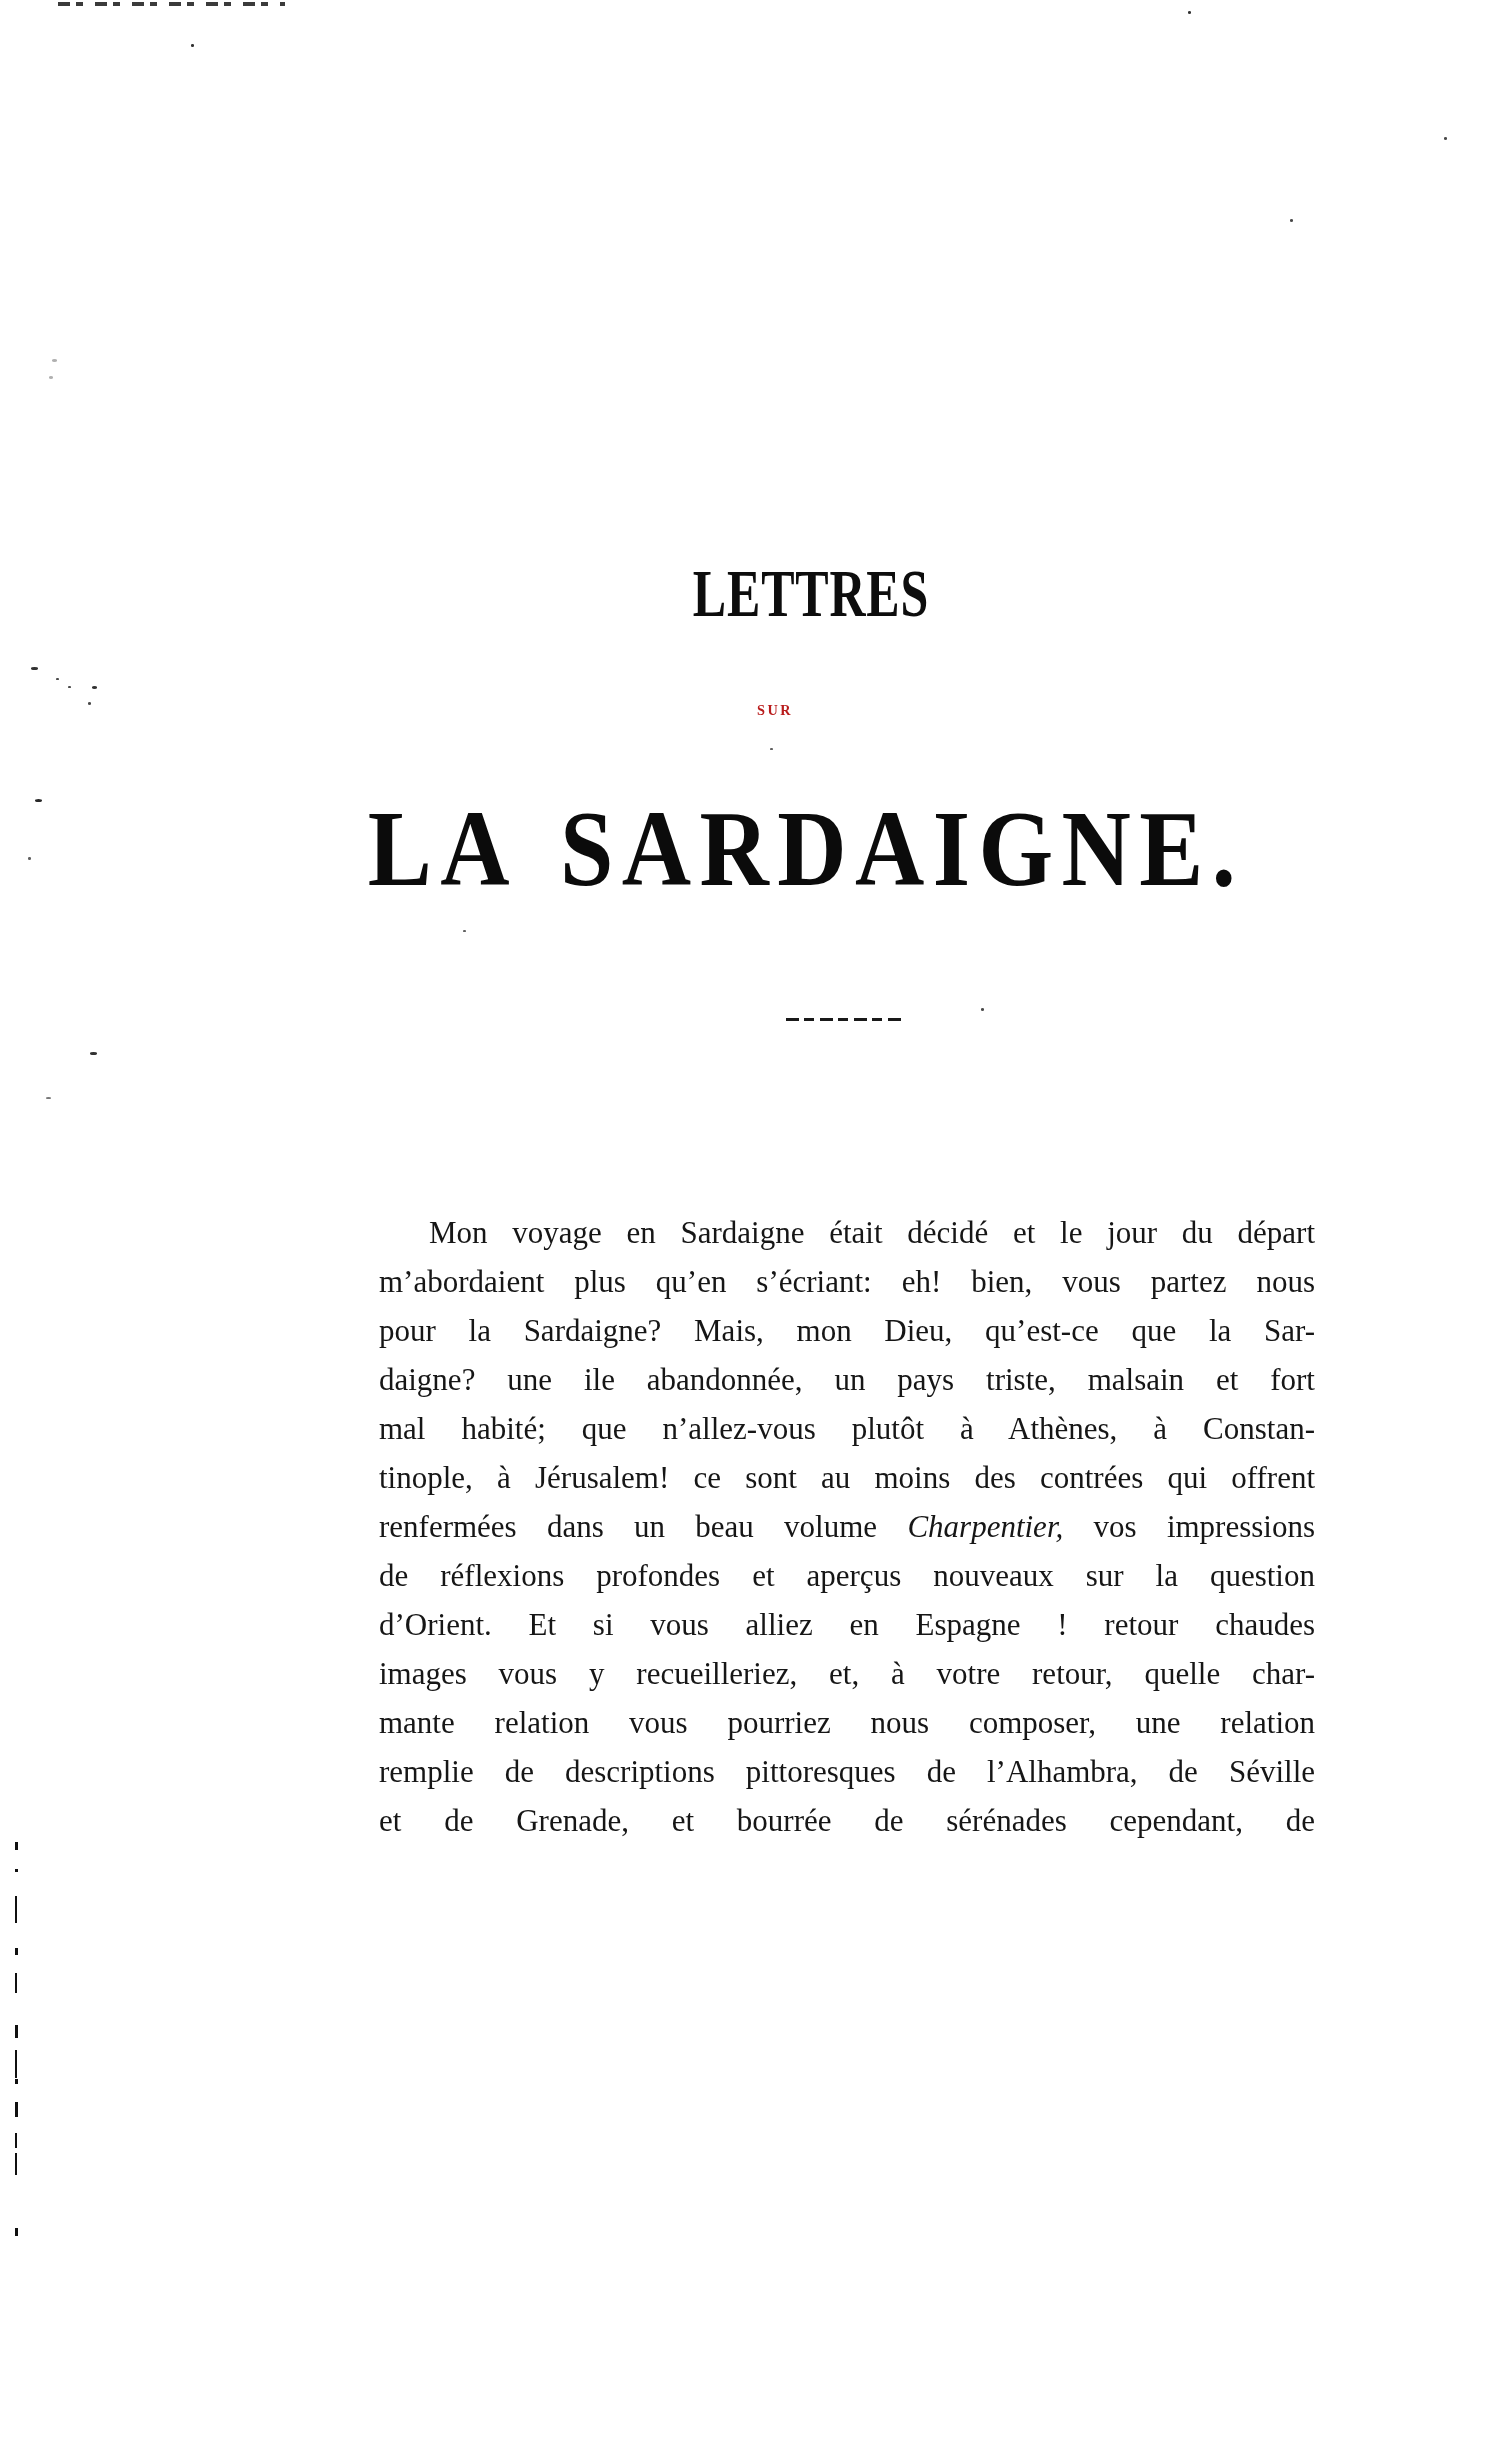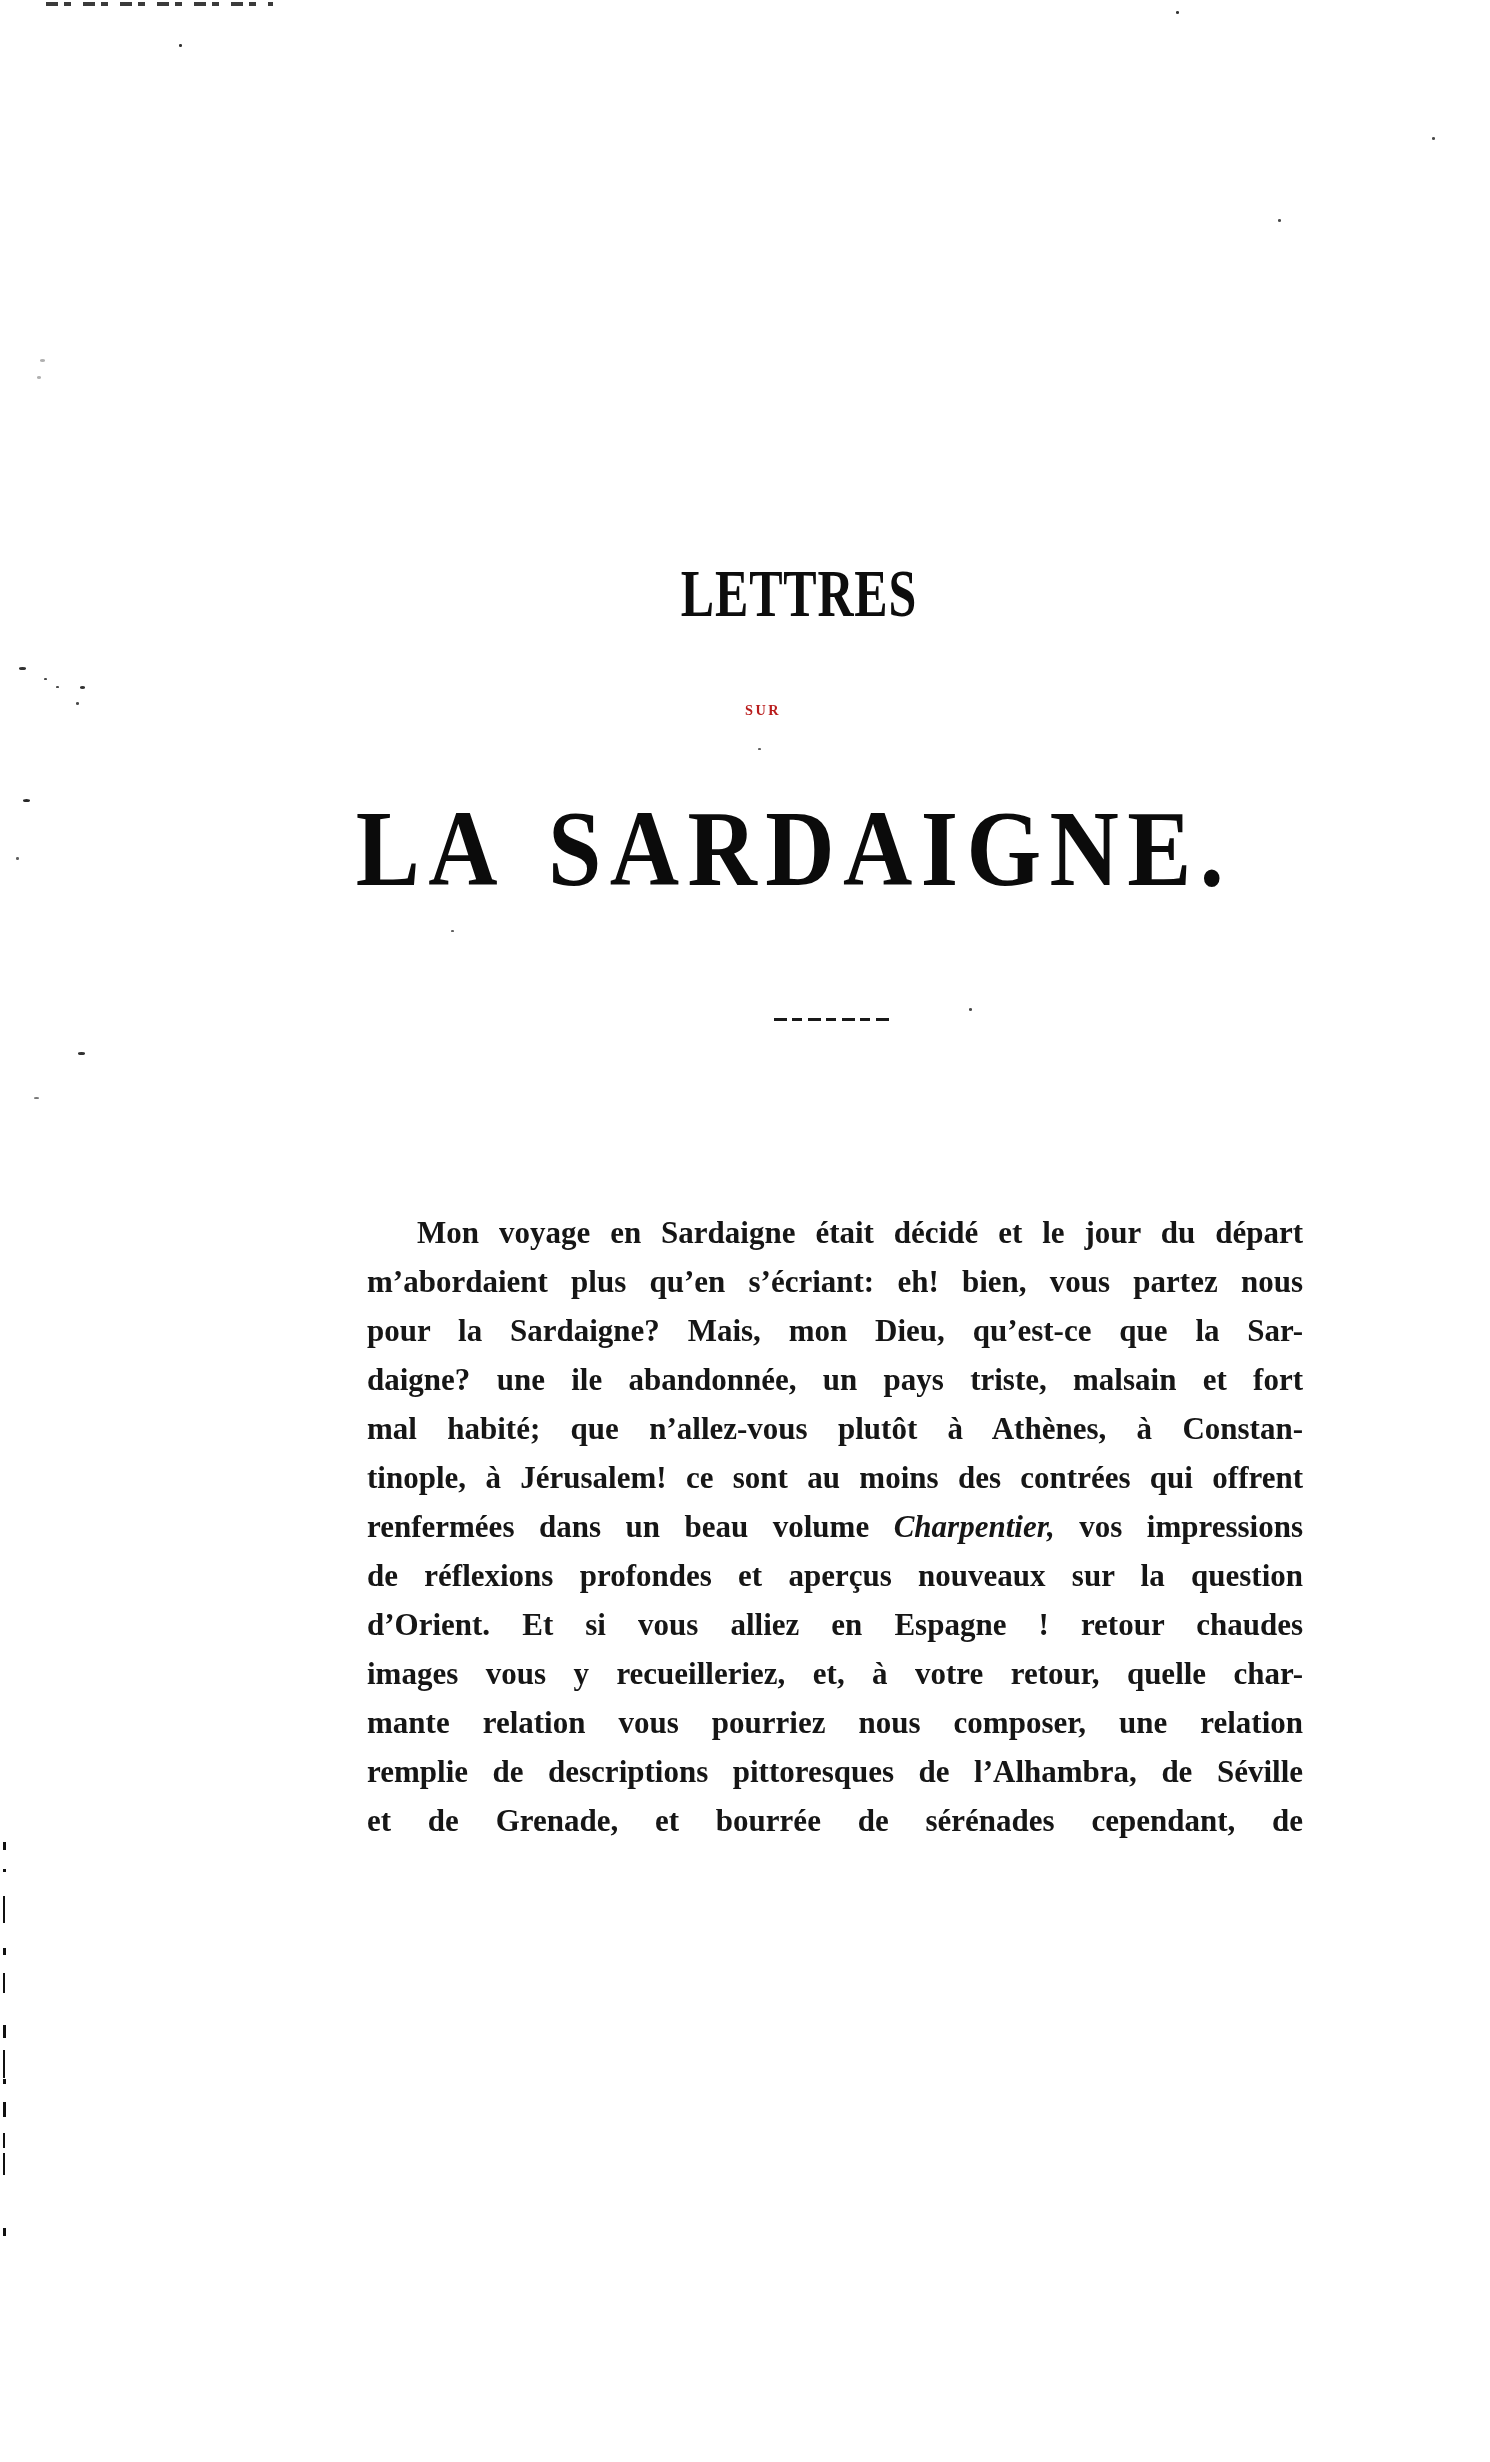--- a/index.html
+++ b/index.html
@@ -4,21 +4,21 @@
 <style>
   html, body { margin: 0; padding: 0; }
   body {
     width: 1491px; height: 2462px;
     background: #ffffff;
     position: relative;
     overflow: hidden;
     font-family: "Liberation Serif", "DejaVu Serif", serif;
     color: #151515;
   }
-  .page { position: absolute; inset: 0; }
+  .page { position: absolute; inset: 0; margin-left: 12px; }
 
   
   .top-dashes {
     position: absolute; left: 46px; top: 1.7px; width: 227px; height: 4.2px;
     background: repeating-linear-gradient(90deg,
       #181818 0 11.7px, transparent 11.7px 17.6px,
       #181818 17.6px 25px, transparent 25px 37px);
     opacity: .85;
   }
   .tick { position: absolute; background: #101010; width: 2.5px; }
@@ -52,21 +52,20 @@
 
   
   .paragraph {
     position: absolute; left: 367px; top: 1208px; width: 936px;
     font-size: 31px; color: #161616;
   }
   .pline {
     height: 49px; line-height: 49px;
     text-align: justify; text-align-last: justify;
     white-space: normal;
-    font-weight: bold;
   }
   .pline.indent { padding-left: 50px; }
   .seg-italic { font-style: italic; }
   .blot { position: relative; color: transparent; }
   .blot::after {
     content: ""; position: absolute; left: -2.5px; top: 5px;
     width: 27px; height: 34px; background: #070707;
     border-radius: 48% 52% 58% 42% / 55% 46% 54% 45%;
   }
 </style>

